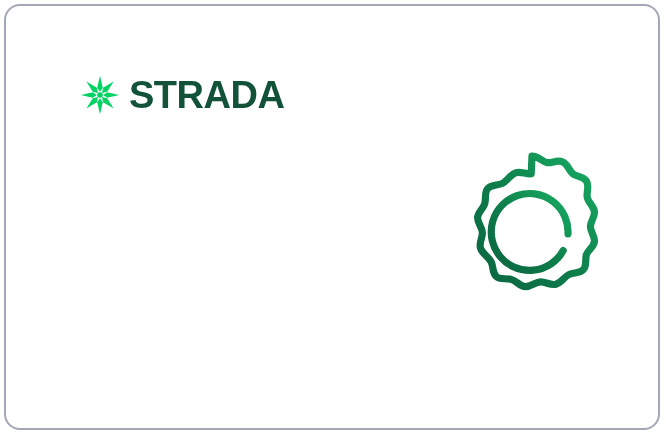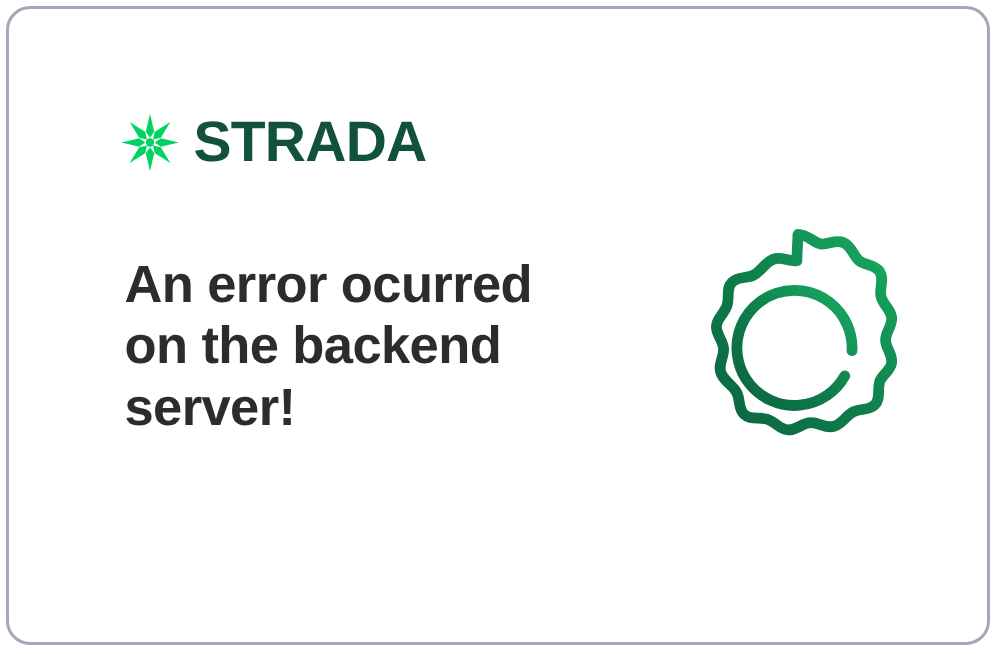--- a/index.html
+++ b/index.html
@@ -115,21 +115,20 @@
             <polygon points="84,84 58,68 55,55 68,58"></polygon>
 
             <circle cx="50" cy="50" r="7"></circle>
           </g>
         </svg>
       </span>
 
       <span class="brand-name">STRADA</span>
     </div>
 
-    <div class="message">An error ocurred on the backend server!</div>
 
     <div class="gear-wrap">
       <svg class="gear-svg" viewBox="0 0 200 200">
         <defs>
           <linearGradient id="gearGrad" x1="0" y1="1" x2="1" y2="0">
             <stop offset="0%" stop-color="#0b6440"></stop>
             <stop offset="45%" stop-color="#0e7c4a"></stop>
             <stop offset="100%" stop-color="#18ad63"></stop>
           </linearGradient>
         </defs>

